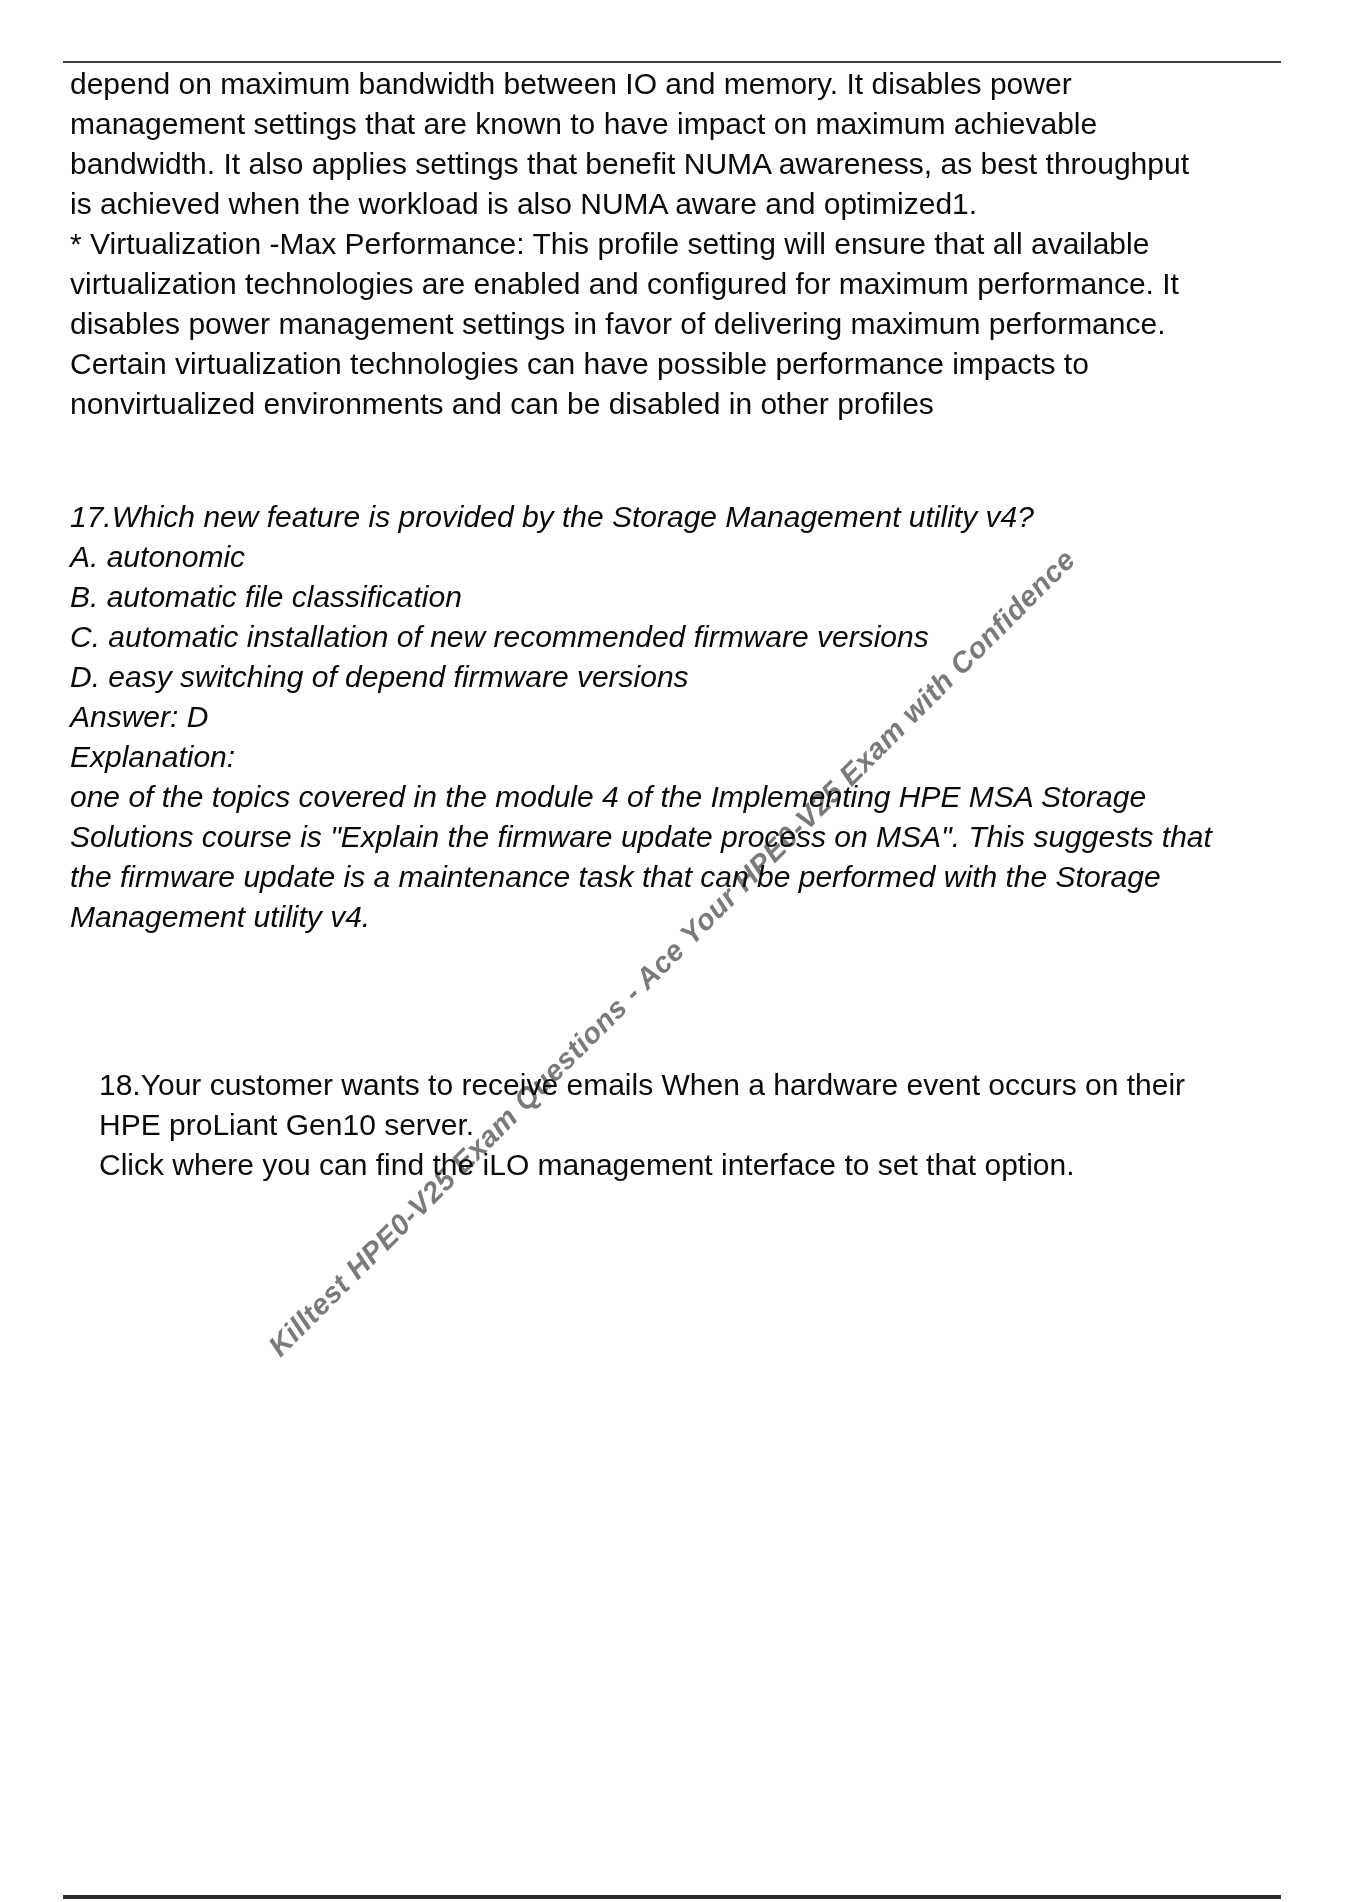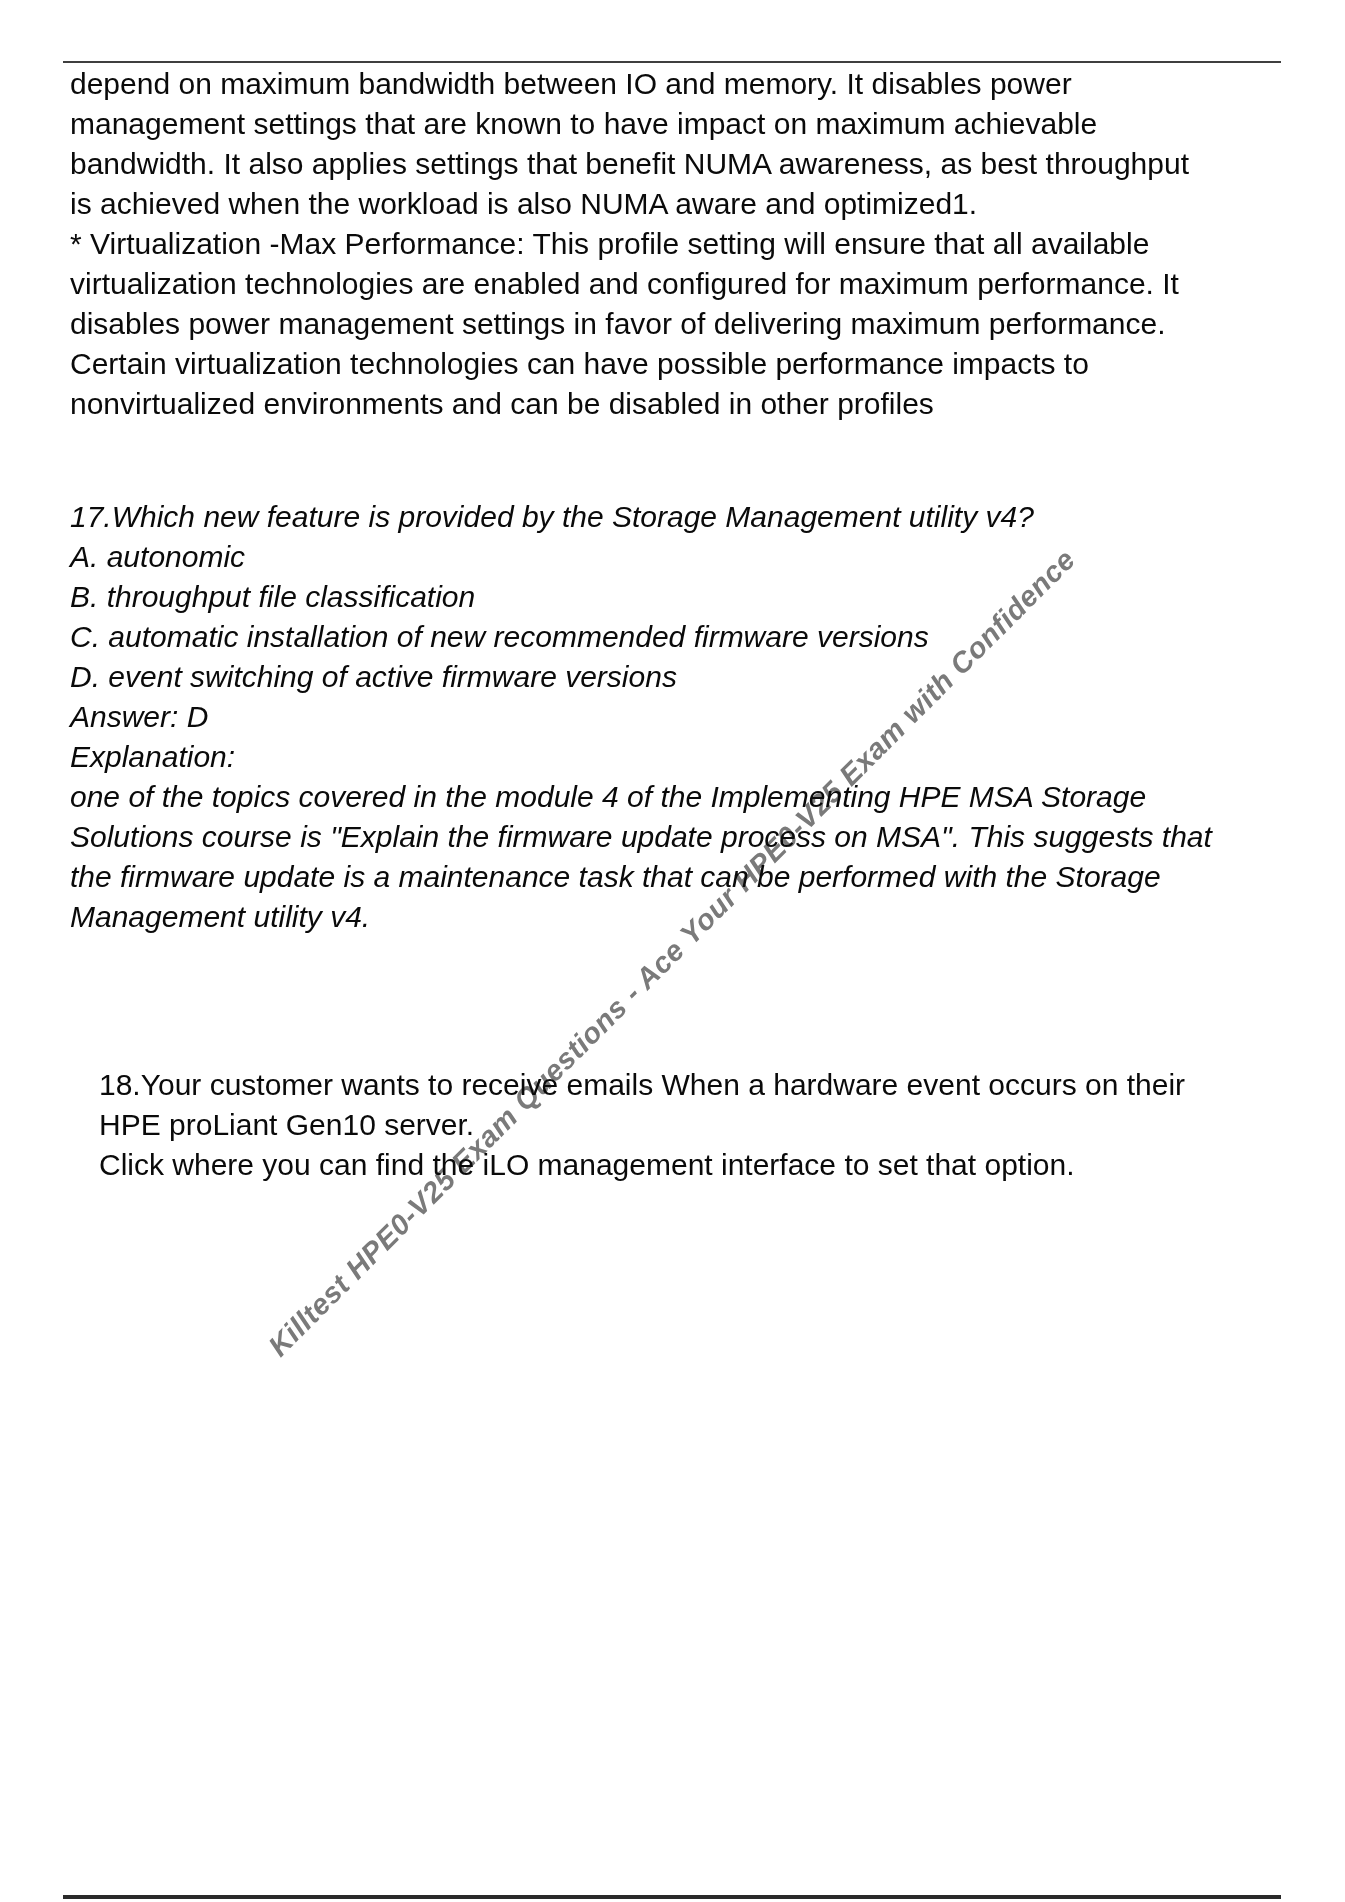--- a/index.html
+++ b/index.html
@@ -85,23 +85,23 @@
       <div class="line">virtualization technologies are enabled and configured for maximum performance. It</div>
       <div class="line">disables power management settings in favor of delivering maximum performance.</div>
       <div class="line">Certain virtualization technologies can have possible performance impacts to</div>
       <div class="line">nonvirtualized environments and can be disabled in other profiles</div>
     </section>
 
   <section class="textblock block-2">
 
   <div class="line">17.Which new feature is provided by the Storage Management utility v4?</div>
       <div class="line">A. autonomic</div>
-      <div class="line">B. throughput file classification</div>
+      <div class="line">B. automatic file classification</div>
       <div class="line">C. automatic installation of new recommended firmware versions</div>
-      <div class="line">D. event switching of active firmware versions</div>
+      <div class="line">D. easy switching of depend firmware versions</div>
       <div class="line">Answer: D</div>
       <div class="line">Explanation:</div>
       <div class="line">one of the topics covered in the module 4 of the Implementing HPE MSA Storage</div>
       <div class="line">Solutions course is "Explain the firmware update process on MSA". This suggests that</div>
       <div class="line">the firmware update is a maintenance task that can be performed with the Storage</div>
       <div class="line">Management utility v4.</div>
     </section>
 
   <section class="textblock block-3">
 

